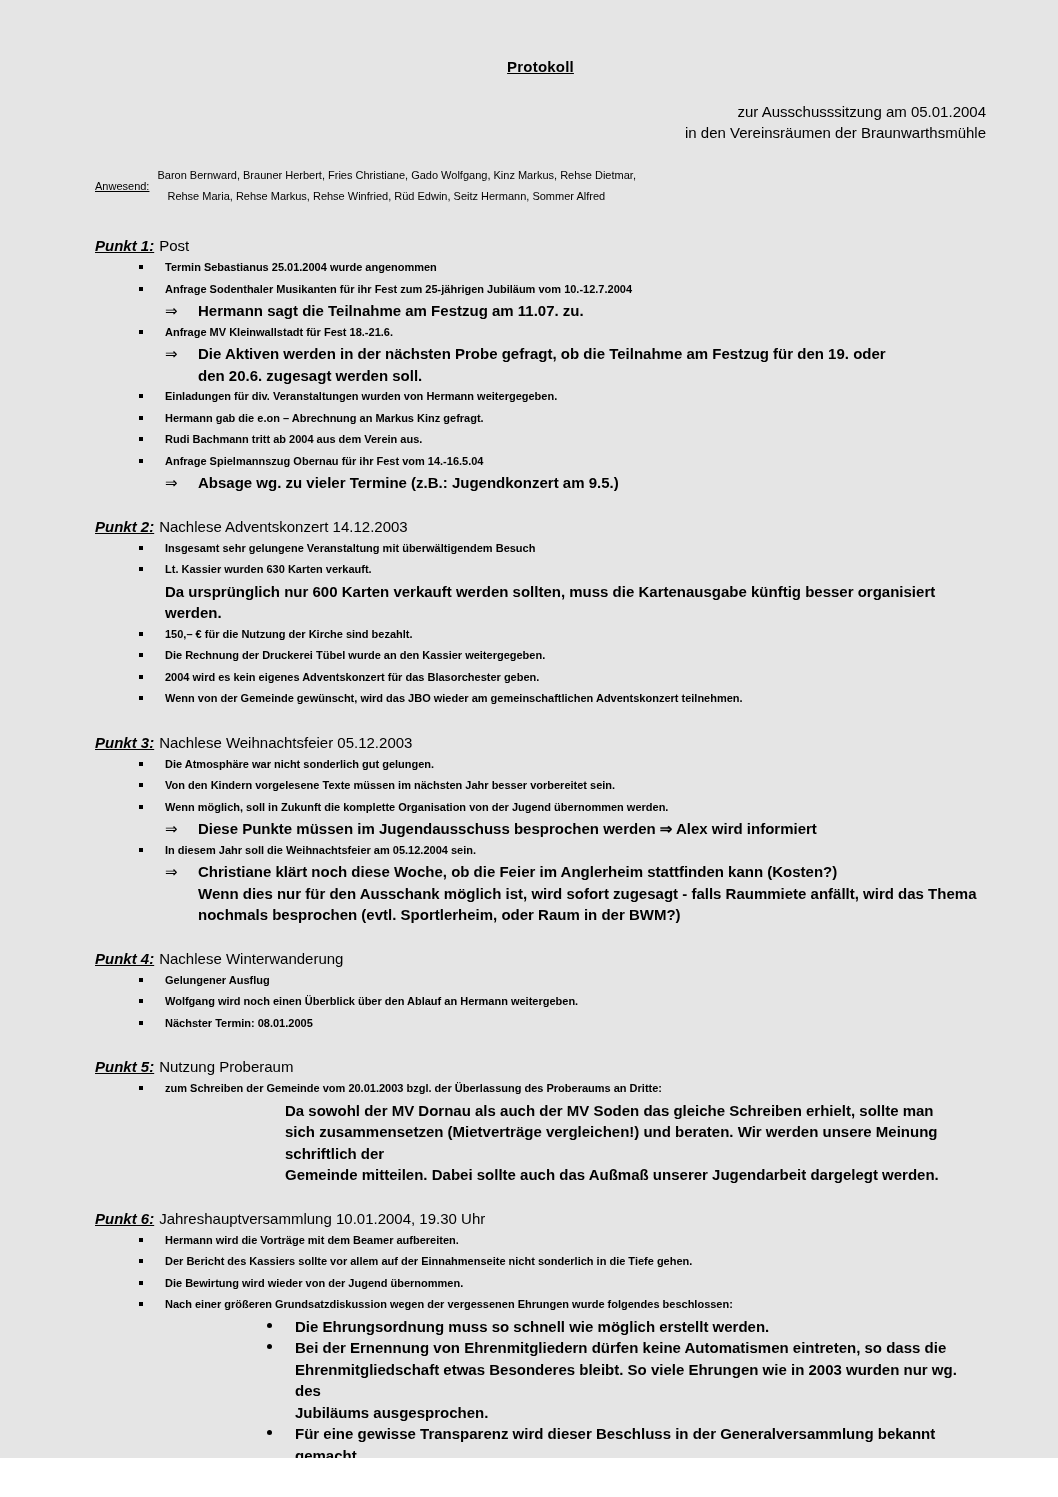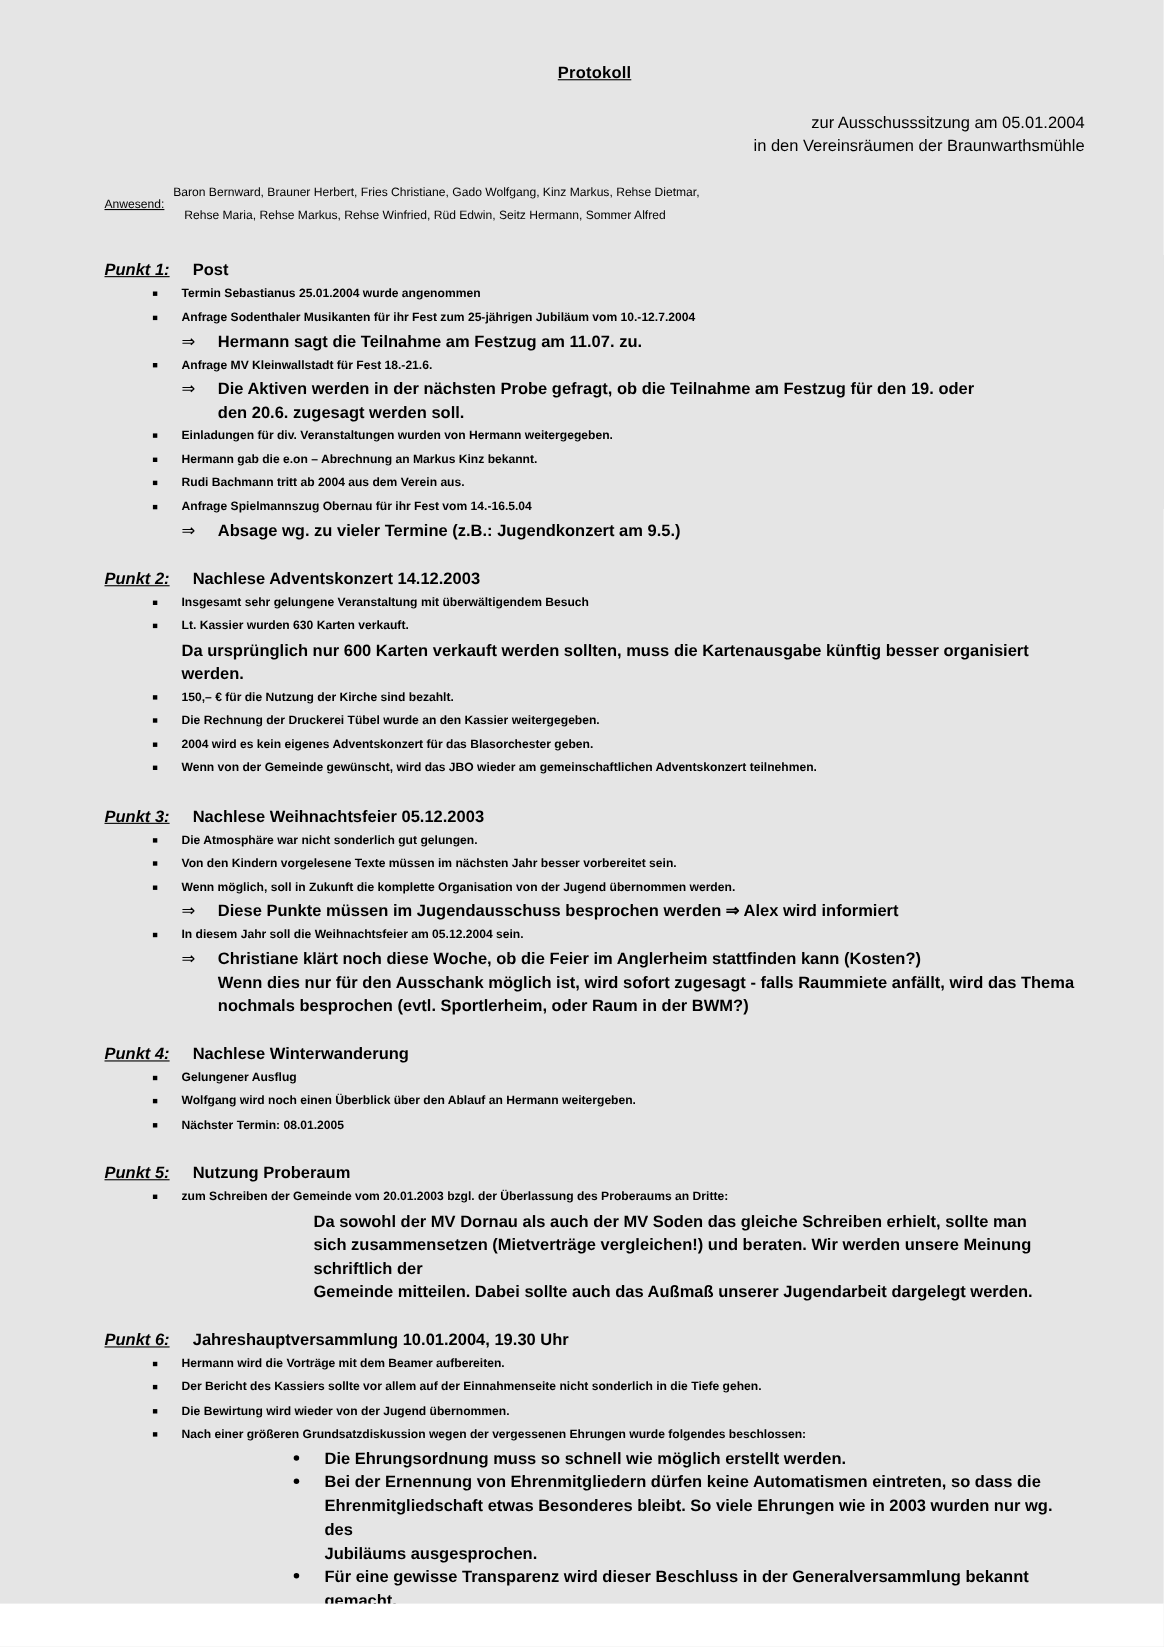--- a/index.html
+++ b/index.html
@@ -60,21 +60,21 @@
     font-weight: bold;
     line-height: 21px;
     margin-bottom: 1px;
   }
   .punkt-label {
     font-style: italic;
     font-weight: bold;
     text-decoration: underline;
     margin-right: 5px;
   }
-  .punkt-title { font-weight: bold; margin-left: 16px; }
+  .punkt-title { font-weight: normal; }
 
   ul.lvl1 {
     list-style: none;
     margin: 0;
     padding: 0;
   }
   li.item {
     font-size: 11px;
     line-height: 21.5px;
     font-weight: bold;
@@ -170,21 +170,21 @@
     <div class="section-heading">
       <span class="punkt-label">Punkt 1:</span><span class="punkt-title">Post</span>
     </div>
     <ul class="lvl1">
       <li class="item"><span class="bullet"></span><span>Termin Sebastianus 25.01.2004 wurde angenommen</span></li>
       <li class="item"><span class="bullet"></span><span>Anfrage Sodenthaler Musikanten für ihr Fest zum 25-jährigen Jubiläum vom 10.-12.7.2004</span></li>
       <div class="sub-arrow"><span class="arrow">⇒</span><span>Hermann sagt die Teilnahme am Festzug am 11.07. zu.</span></div>
       <li class="item"><span class="bullet"></span><span>Anfrage MV Kleinwallstadt für Fest 18.-21.6.</span></li>
       <div class="sub-arrow"><span class="arrow">⇒</span><span>Die Aktiven werden in der nächsten Probe gefragt, ob die Teilnahme am Festzug für den 19. oder</span><span class="cont">den 20.6. zugesagt werden soll.</span></div>
       <li class="item"><span class="bullet"></span><span>Einladungen für div. Veranstaltungen wurden von Hermann weitergegeben.</span></li>
-      <li class="item"><span class="bullet"></span><span>Hermann gab die e.on – Abrechnung an Markus Kinz bekannt.</span></li>
+      <li class="item"><span class="bullet"></span><span>Hermann gab die e.on – Abrechnung an Markus Kinz gefragt.</span></li>
       <li class="item"><span class="bullet"></span><span>Rudi Bachmann tritt ab 2004 aus dem Verein aus.</span></li>
       <li class="item"><span class="bullet"></span><span>Anfrage Spielmannszug Obernau für ihr Fest vom 14.-16.5.04</span></li>
       <div class="sub-arrow"><span class="arrow">⇒</span><span>Absage wg. zu vieler Termine (z.B.: Jugendkonzert am 9.5.)</span></div>
     </ul>
   </div>
 
   <div class="section">
     <div class="section-heading">
       <span class="punkt-label">Punkt 2:</span><span class="punkt-title">Nachlese Adventskonzert 14.12.2003</span>
     </div>

